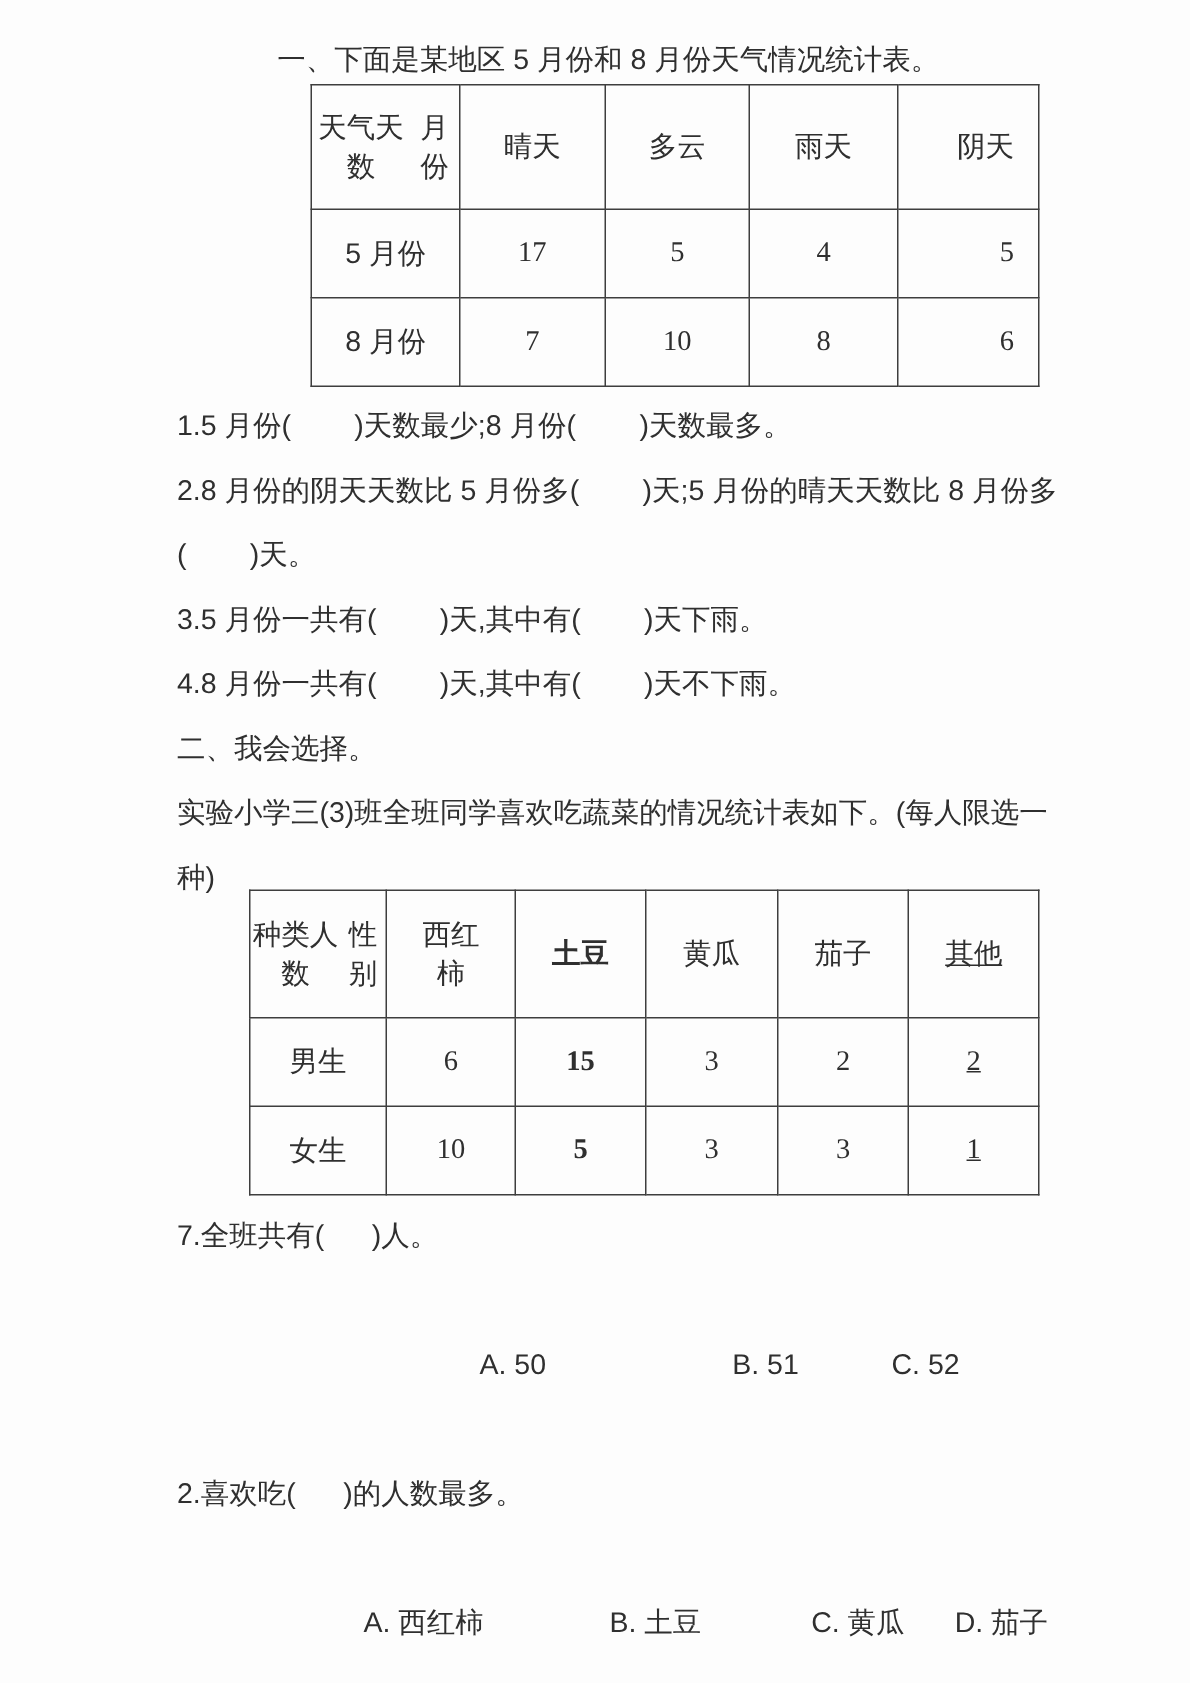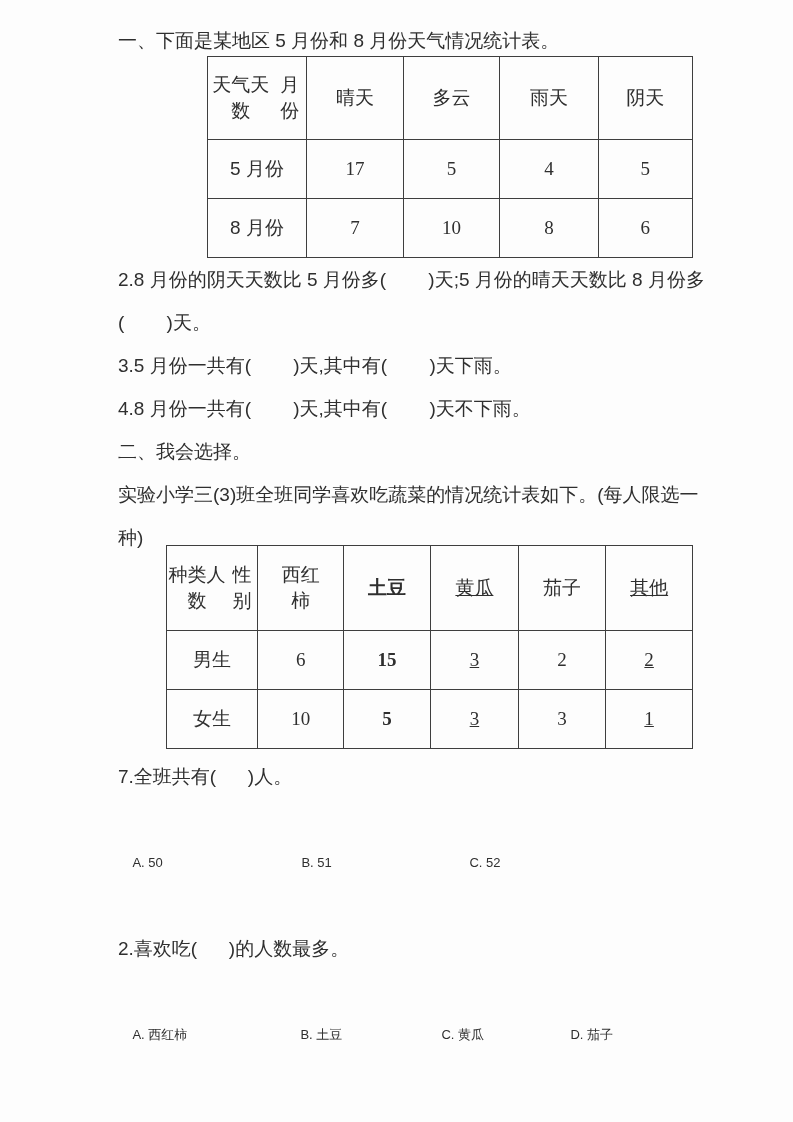--- a/index.html
+++ b/index.html
@@ -22,20 +22,21 @@
     font-weight:400;
     line-height:30px;
     text-align:center;
     letter-spacing:1px;
   }
   .heading{
     margin:26px 0 0;
     font-size:19px;
     line-height:30px;
     white-space:pre-wrap;
+    text-align:center;
   }
   .line{
     margin:0;
     font-size:19px;
     line-height:43px;
     white-space:pre-wrap;
     width:588px;
   }
   .q-first{margin-top:5px;}
   .q2-first{margin-top:6px;}
@@ -46,39 +47,40 @@
   td{
     border:1px solid #3e3e3e;
     text-align:center;
     vertical-align:middle;
     font-size:19px;
     padding:16px;
   }
   .num{font-family:"Liberation Serif",serif;}
   .t1{margin-left:89px;margin-top:0;}
   .t1 .c0{width:78px;} .t1 .c1{width:75px;} .t1 .c2{width:75px;}
-  .t1 .c3{width:77px;} .t1 .c4{width:72px;}
+  .t1 .c3{width:77px;} .t1 .c4{width:72px;text-align:right;}
   .t2{margin-left:48px;margin-top:-14px;}
   .t2 .c0{width:82px;margin-left:20px;} .t2 .c1{width:74px;} .t2 .c2{width:75px;font-weight:bold;}
-  .t2 .c3{width:77px;text-decoration:underline;} .t2 .c4{width:76px;} .t2 .c5{width:75px;text-decoration:underline;}
+  .t2 .c3{width:77px;} .t2 .c4{width:76px;} .t2 .c5{width:75px;text-decoration:underline;}
   tr.head{height:83px;}
   tr.data{height:42px;}
   .t2 tr.head{height:84px;}
   .t2 tr.data{height:41px;}
   .corner{padding:4px 0;}
   .corner-inner{
     display:flex;justify-content:space-evenly;
     height:100%;
     text-align:center;
   }
   .opts{
     width:640px;
-    font-size:13px;
+    font-size:19px;
     line-height:43px;
     white-space:pre-wrap;
+    text-align:center;
   }
   .opts span{display:inline-block;}
   .opts1 span:nth-child(1){width:169px;}
   .opts1 span:nth-child(2){width:168px;}
   .opts2 span:nth-child(1){width:168px;}
   .opts2 span:nth-child(2){width:141px;}
   .opts2 span:nth-child(3){width:129px;}
 </style>
 </head>
 <body>
@@ -112,20 +114,21 @@
       <tr class="data">
         <td class="c0">8 月份</td>
         <td class="c1 num">7</td>
         <td class="c2 num">10</td>
         <td class="c3 num">8</td>
         <td class="c4 num">6</td>
       </tr>
     </tbody>
   </table>
 
+  <p class="line q-first">1.5 月份(        )天数最少;8 月份(        )天数最多。</p>
   <p class="line">2.8 月份的阴天天数比 5 月份多(        )天;5 月份的晴天天数比 8 月份多(        )天。</p>
   <p class="line">3.5 月份一共有(        )天,其中有(        )天下雨。</p>
   <p class="line">4.8 月份一共有(        )天,其中有(        )天不下雨。</p>
 
   <p class="line">二、我会选择。</p>
   <p class="line">实验小学三(3)班全班同学喜欢吃蔬菜的情况统计表如下。(每人限选一种)</p>
 
   <table class="t2">
     <tbody>
       <tr class="head">

